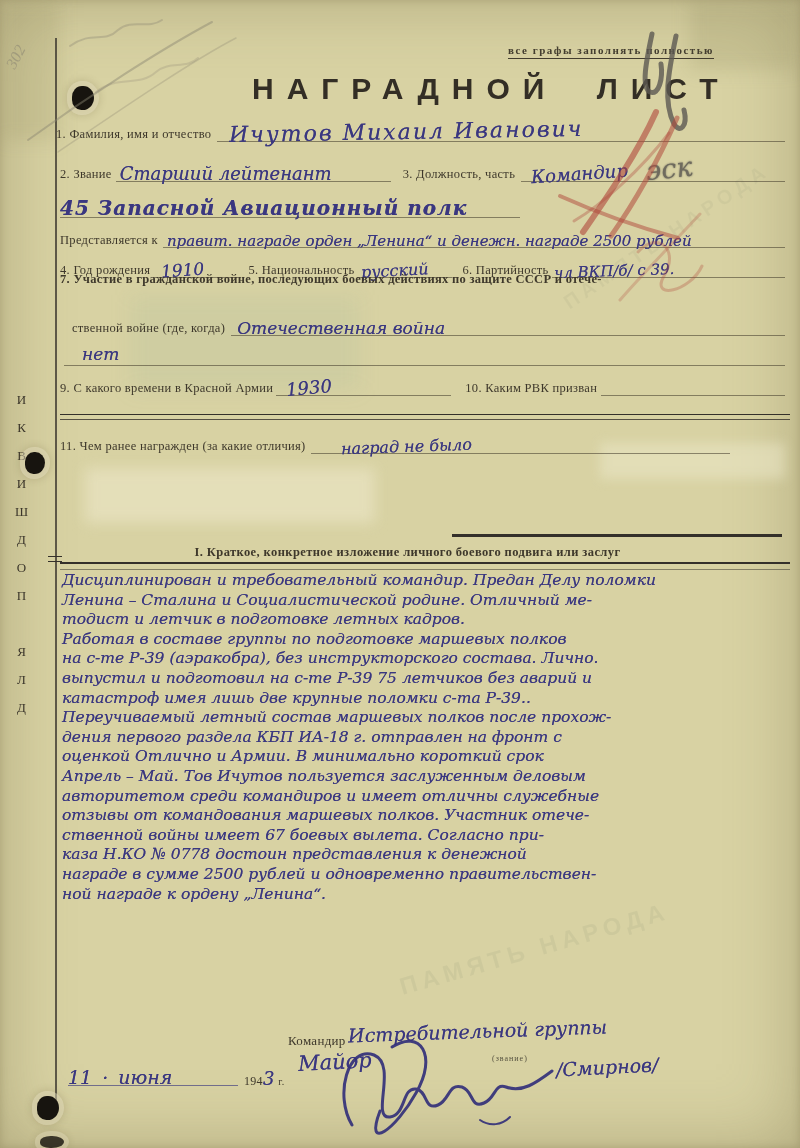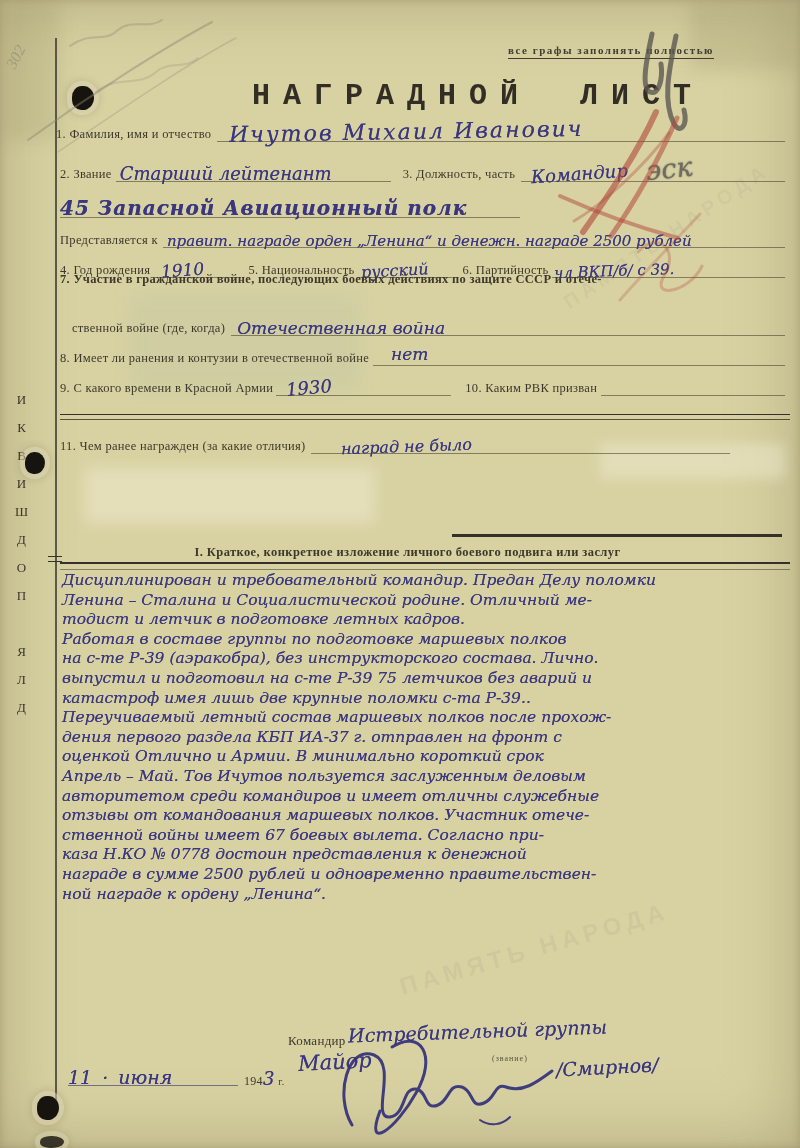--- a/index.html
+++ b/index.html
@@ -14,21 +14,21 @@
   .fill{flex:1;border-bottom:1px solid rgba(62,54,40,.55);min-width:10px;
         display:flex;align-items:flex-end;}
   .seg{border-bottom:1px solid rgba(62,54,40,.55);display:flex;align-items:flex-end;}
   .hw{font-family:"DejaVu Serif", serif;font-style:italic;color:#3a3780;
       white-space:nowrap;display:inline-block;margin-bottom:-3px;
       text-shadow:0 0 .5px rgba(58,55,128,.8);}
   .rule{position:absolute;background:#34302a;}
   .note{font-size:11px;font-weight:bold;letter-spacing:1.5px;color:#433d2f;
         border-bottom:1.5px solid #433d2f;padding-bottom:2px;white-space:nowrap;}
   .title{font-size:30px;font-weight:bold;letter-spacing:13px;word-spacing:18px;
-         color:#332e25;white-space:nowrap;font-family:Liberation Mono, monospace;margin-top:7px;}
+         color:#332e25;white-space:nowrap;font-family:Liberation Sans, sans-serif;}
   .vtext{writing-mode:vertical-rl;text-orientation:upright;font-size:13px;
          letter-spacing:13px;color:#3b352a;font-family:"Liberation Serif", serif;}
   .hole{position:absolute;background:#17140f;border-radius:48% 52% 55% 45%;
         box-shadow:0 0 0 5px rgba(232,227,196,.45), 0 0 6px 7px rgba(120,110,70,.18);}
   .wm{position:absolute;color:#4c5a4c;font-family:"Liberation Sans", sans-serif;
       font-weight:bold;letter-spacing:5px;white-space:nowrap;pointer-events:none;}
   .patch{position:absolute;pointer-events:none;}
   .body-line{white-space:nowrap;}
   svg{display:block;}
 </style>
@@ -109,21 +109,20 @@
 
   <div class="abs lbl" style="left:60px;top:272px;font-weight:600;">7. Участие в гражданской войне, последующих боевых действиях по защите СССР и отече-</div>
   <div class="row" style="left:72px;right:15px;top:308px;height:28px;">
     <span class="lbl">ственной войне (где, когда)</span>
     <span class="fill" style="margin-left:6px;">
       <span class="hw" style="font-size:17px;margin-left:6px;">Отечественная война</span>
     </span>
   </div>
 
   <div class="row" style="left:60px;right:15px;top:340px;height:26px;">
-    <span class="lbl">8. Имеет ли ранения и контузии в отечественной войне</span>
     <span class="fill" style="margin-left:4px;">
       <span class="hw" style="font-size:17px;margin-left:18px;margin-bottom:1px;">нет</span>
     </span>
   </div>
 
   <div class="row" style="left:60px;right:15px;top:370px;height:26px;">
     <span class="lbl">9. С какого времени в Красной Армии</span>
     <span class="seg" style="width:175px;margin-left:3px;">
       <span class="hw" style="font-size:18px;margin-left:10px;transform:rotate(-5deg);">1930</span>
     </span>
@@ -148,21 +147,21 @@
 
   <div class="abs" style="left:62px;top:570px;right:8px;font-size:15.5px;line-height:19.6px;">
     <div class="hw body-line">Дисциплинирован и требовательный командир. Предан Делу поломки</div>
     <div class="hw body-line">Ленина – Сталина и Социалистической родине. Отличный ме-</div>
     <div class="hw body-line">тодист и летчик в подготовке летных кадров.</div>
     <div class="hw body-line">Работая в составе группы по подготовке маршевых полков</div>
     <div class="hw body-line">на с-те Р-39 (аэракобра), без инструкторского состава. Лично.</div>
     <div class="hw body-line">выпустил и подготовил на с-те Р-39  75 летчиков без аварий и</div>
     <div class="hw body-line">катастроф  имея лишь две крупные поломки с-та Р-39..</div>
     <div class="hw body-line">Переучиваемый летный состав маршевых полков после прохож-</div>
-    <div class="hw body-line">дения первого раздела КБП ИА-37 г. отправлен на фронт с</div>
+    <div class="hw body-line">дения первого раздела КБП ИА-18 г. отправлен на фронт с</div>
     <div class="hw body-line">оценкой Отлично и Армии. В минимально короткий срок</div>
     <div class="hw body-line">Апрель – Май. Тов Ичутов пользуется заслуженным деловым</div>
     <div class="hw body-line">авторитетом среди командиров и имеет отличны служебные</div>
     <div class="hw body-line">отзывы от командования маршевых полков. Участник отече-</div>
     <div class="hw body-line">ственной войны имеет 67 боевых вылета. Согласно при-</div>
     <div class="hw body-line">каза Н.КО  № 0778 достоин представления к денежной</div>
     <div class="hw body-line">награде в сумме 2500 рублей и одновременно правительствен-</div>
     <div class="hw body-line">ной награде к ордену „Ленина“.</div>
   </div>
 

